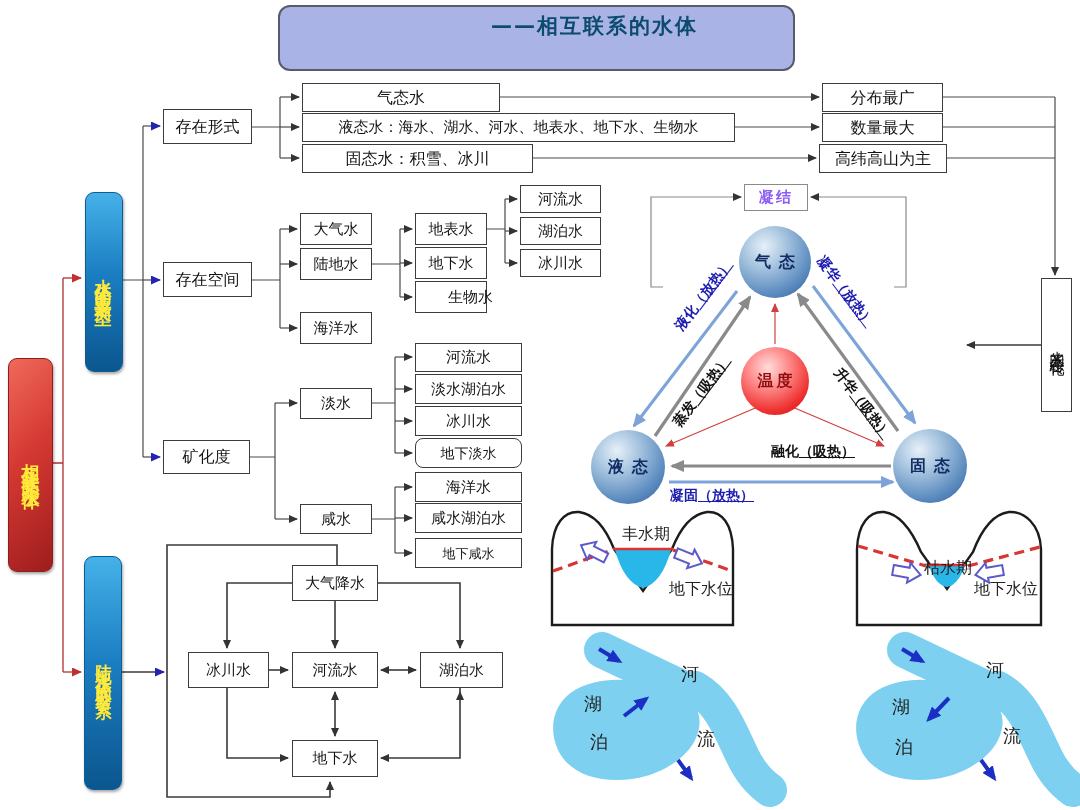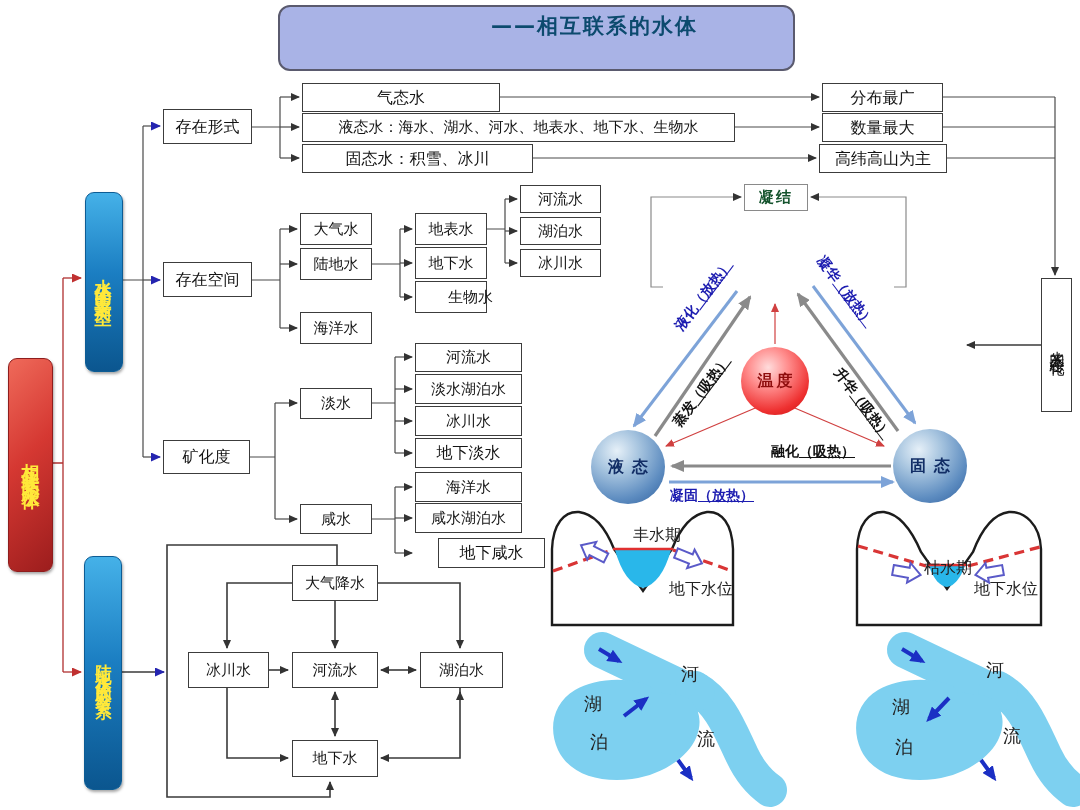--- a/index.html
+++ b/index.html
@@ -30,21 +30,21 @@
   .elabel{position:absolute;width:112px;text-align:center;font-size:14px;font-weight:bold;
       white-space:nowrap;line-height:1;}
   .elabel .heat{text-decoration:underline;}
   .bluetext{color:#1c1cb0;} .blacktext{color:#111;}
   .plain{position:absolute;font-size:16px;color:#222;white-space:nowrap;line-height:1;}
   .sideb{position:absolute;left:1041px;top:278px;width:31px;height:134px;background:#fff;
       border:1.5px solid #3c3c3c;box-sizing:border-box;writing-mode:vertical-rl;
       display:flex;align-items:center;justify-content:center;font-size:15px;color:#111;letter-spacing:2px;}
   .condense{position:absolute;left:744px;top:184px;width:64px;height:27px;background:#fff;
       border:1.2px solid #8a8a8a;box-sizing:border-box;display:flex;align-items:center;justify-content:center;
-      font-size:15px;font-weight:bold;color:#14532d;letter-spacing:2px;}
+      font-size:15px;font-weight:bold;color:#8b5cf6;letter-spacing:2px;}
 </style>
 </head>
 <body>
 
 <div id="canvas">
 
 <svg id="lines" viewBox="0 0 1080 810">
   <defs>
     <marker id="ab" markerUnits="userSpaceOnUse" markerWidth="9" markerHeight="8" refX="8" refY="4" orient="auto">
           <path d="M0,0L9,4L0,8Z" fill="#333"></path>
@@ -213,46 +213,47 @@
 <div class="b" style="left:415px;top:281px;width:72px;height:32px;font-size:15px;padding-left:39px;">生物水</div>
 <div class="b" style="left:520px;top:185px;width:81px;height:28px;font-size:15px;">河流水</div>
 <div class="b" style="left:520px;top:217px;width:81px;height:28px;font-size:15px;">湖泊水</div>
 <div class="b" style="left:520px;top:249px;width:81px;height:28px;font-size:15px;">冰川水</div>
 
 <div class="b" style="left:300px;top:388px;width:72px;height:31px;font-size:15px;">淡水</div>
 <div class="b" style="left:300px;top:504px;width:72px;height:30px;font-size:15px;">咸水</div>
 <div class="b" style="left:415px;top:343px;width:107px;height:29px;font-size:15px;">河流水</div>
 <div class="b" style="left:415px;top:374px;width:107px;height:30px;font-size:15px;">淡水湖泊水</div>
 <div class="b" style="left:415px;top:406px;width:107px;height:30px;font-size:15px;">冰川水</div>
-<div class="b" style="left:415px;top:438px;width:107px;height:30px;font-size:16px;">地下淡水</div>
+<div class="b" style="left:415px;top:438px;width:107px;height:30px;font-size:14px;border-radius:8px;">地下淡水</div>
 <div class="b" style="left:415px;top:472px;width:107px;height:30px;font-size:15px;">海洋水</div>
 <div class="b" style="left:415px;top:503px;width:107px;height:30px;font-size:15px;">咸水湖泊水</div>
-<div class="b" style="left:438px;top:538px;width:107px;height:30px;font-size:16px;">地下咸水</div>
+<div class="b" style="left:415px;top:538px;width:107px;height:30px;font-size:13px;">地下咸水</div>
 
 <div class="b" style="left:292px;top:565px;width:86px;height:36px;font-size:15px;">大气降水</div>
 <div class="b" style="left:188px;top:652px;width:81px;height:36px;font-size:15px;">冰川水</div>
 <div class="b" style="left:292px;top:652px;width:86px;height:36px;font-size:15px;">河流水</div>
 <div class="b" style="left:420px;top:652px;width:83px;height:36px;font-size:15px;">湖泊水</div>
 <div class="b" style="left:292px;top:740px;width:86px;height:37px;font-size:15px;">地下水</div>
 
 <div class="condense">凝结</div>
+<div class="sphere blue" style="left:739px;top:226px;width:72px;height:72px;">气态</div>
 <div class="sphere redS" style="left:741px;top:347px;width:68px;height:68px;">温度</div>
 <div class="sphere blue" style="left:591px;top:430px;width:74px;height:74px;">液态</div>
 <div class="sphere blue" style="left:893px;top:429px;width:74px;height:74px;">固态</div>
 
 <div class="elabel bluetext" style="left:647px;top:288px;transform:rotate(-53deg);"><span>液化</span><span class="heat">（放热）</span></div>
 <div class="elabel blacktext" style="left:645px;top:384px;transform:rotate(-53deg);"><span>蒸发</span><span class="heat">（吸热）</span></div>
 <div class="elabel bluetext" style="left:790px;top:284px;transform:rotate(53deg);"><span>凝华</span><span class="heat">（放热）</span></div>
 <div class="elabel blacktext" style="left:807px;top:396px;transform:rotate(53deg);"><span>升华</span><span class="heat">（吸热）</span></div>
 <div class="elabel blacktext" style="left:757px;top:444px;"><span>融化</span><span class="heat">（吸热）</span></div>
 <div class="elabel bluetext" style="left:656px;top:488px;"><span>凝固</span><span class="heat">（放热）</span></div>
 
 <div class="sideb">水的三态转化</div>
 
-<div class="plain" style="left:633px;top:527px;width:62px;">丰水期</div>
+<div class="plain" style="left:615px;top:527px;width:62px;text-align:center;font-family:Liberation Mono, monospace;">丰水期</div>
 <div class="plain" style="left:660px;top:581px;width:82px;text-align:center;">地下水位</div>
 <div class="plain" style="left:917px;top:539px;width:62px;text-align:center;margin-top:21px;">枯水期</div>
 <div class="plain" style="left:965px;top:581px;width:82px;text-align:center;">地下水位</div>
 
 <div class="plain" style="left:584px;top:695px;font-size:18px;">湖</div>
 <div class="plain" style="left:590px;top:733px;font-size:18px;">泊</div>
 <div class="plain" style="left:681px;top:665px;font-size:18px;">河</div>
 <div class="plain" style="left:697px;top:730px;font-size:18px;">流</div>
 <div class="plain" style="left:892px;top:698px;font-size:18px;">湖</div>
 <div class="plain" style="left:895px;top:738px;font-size:18px;">泊</div>

